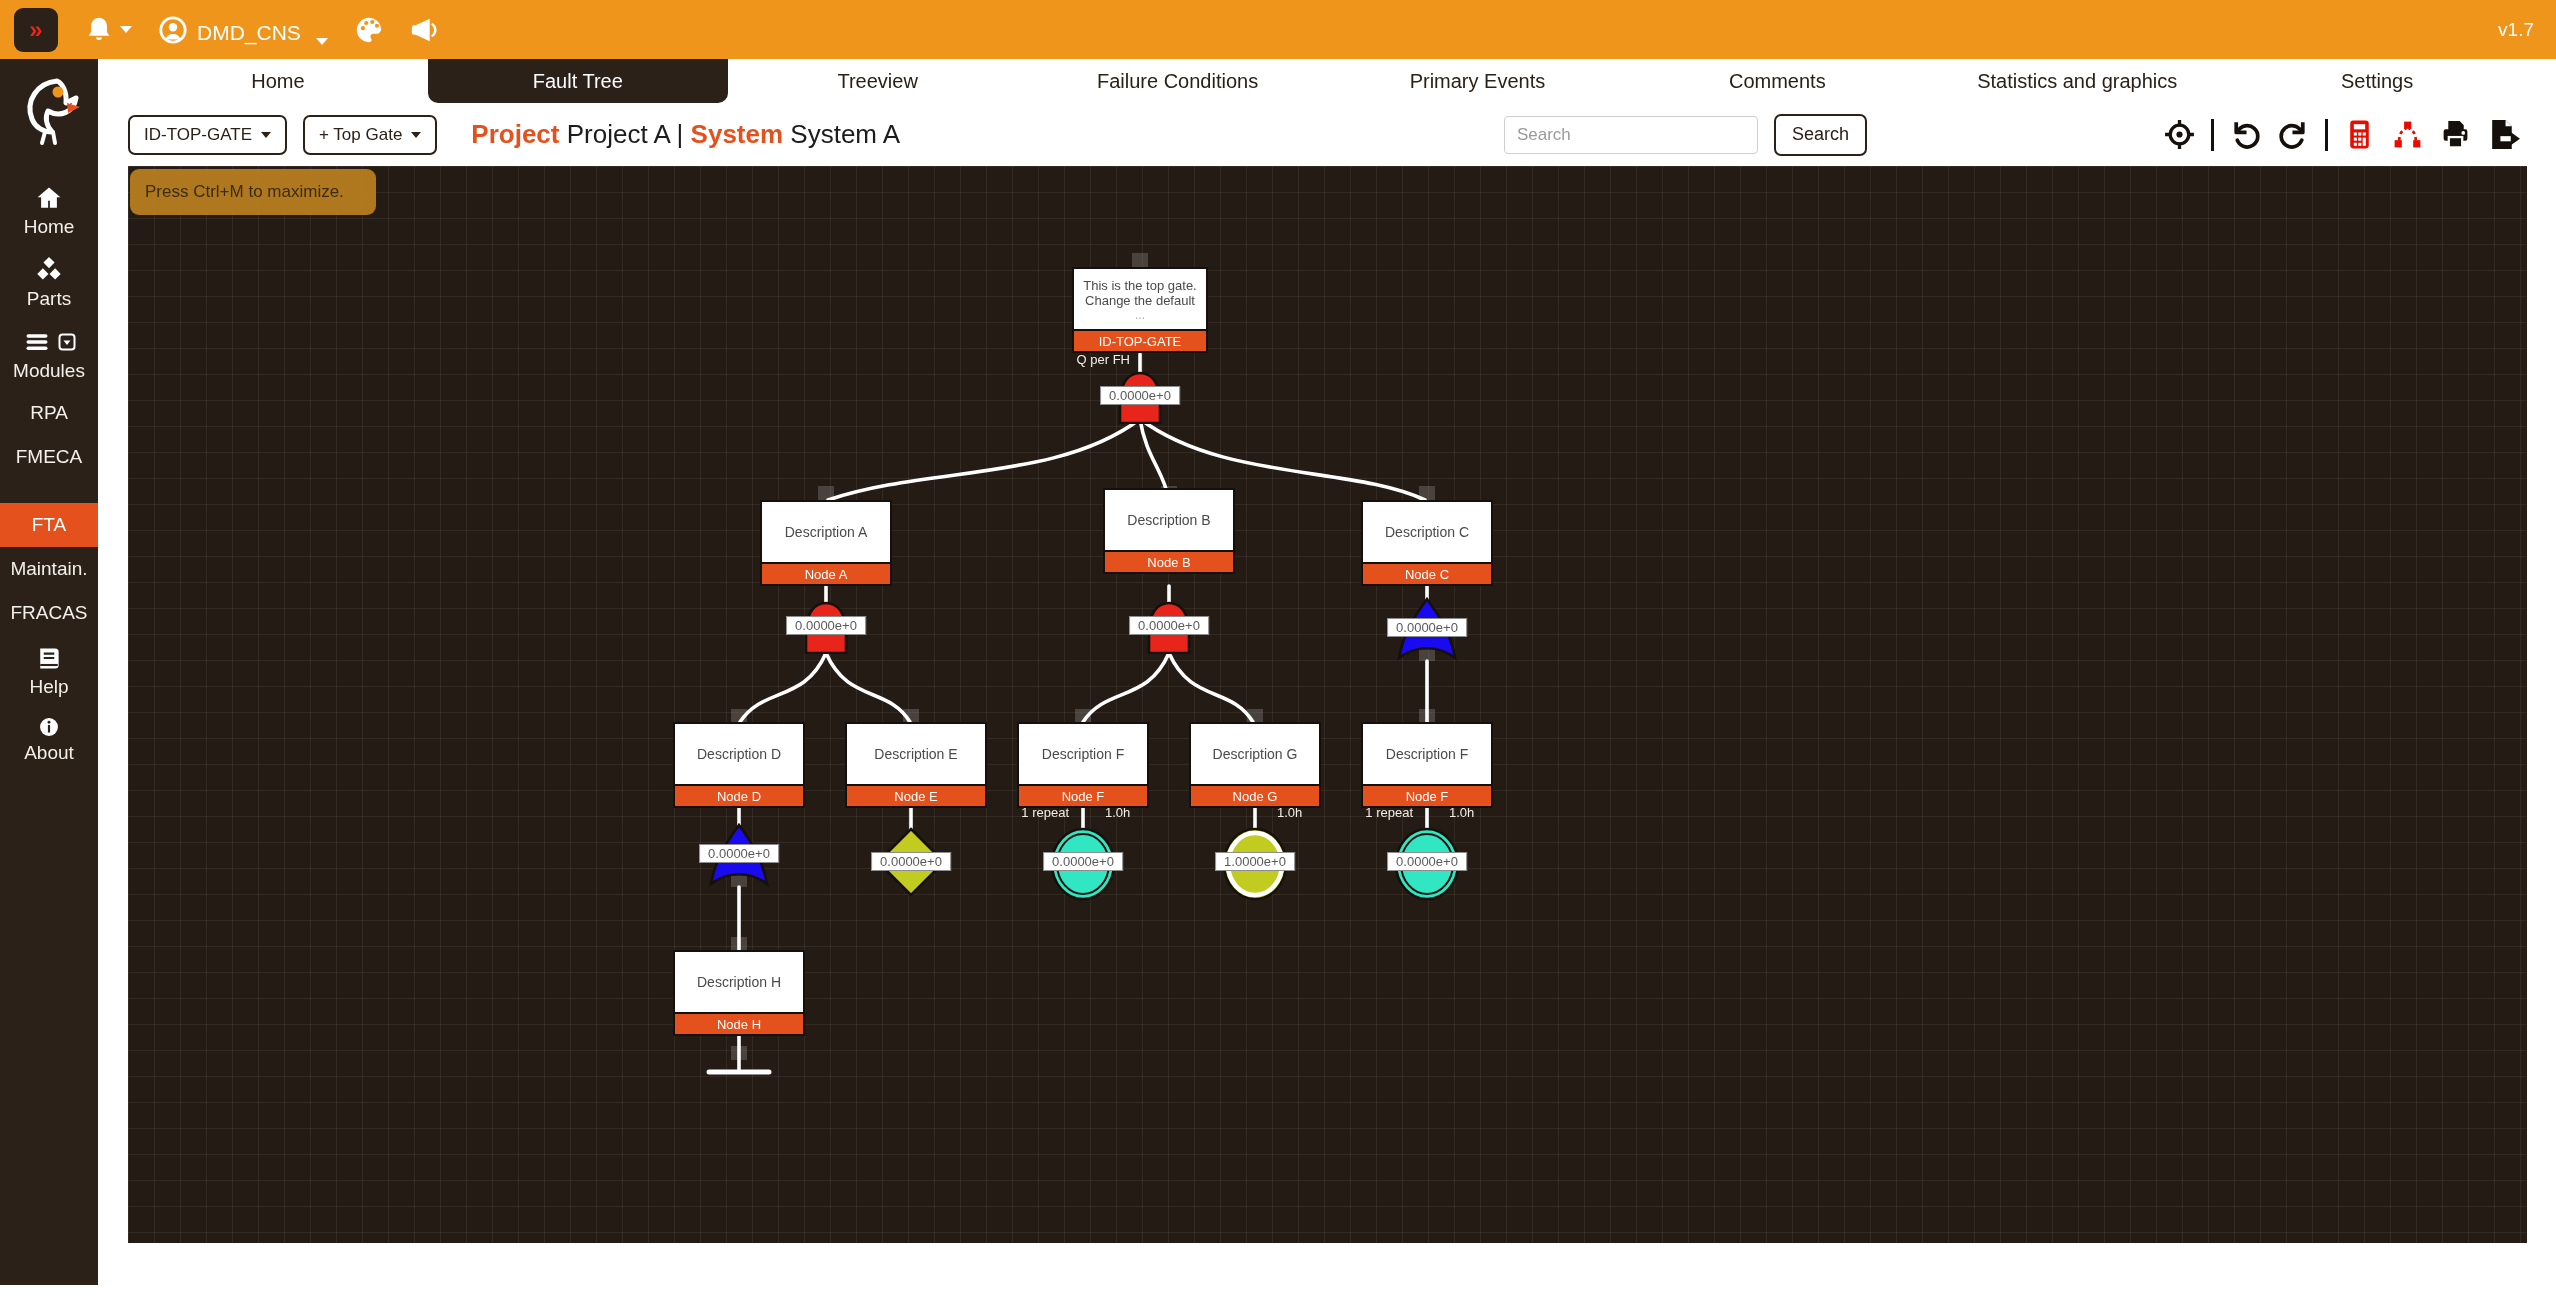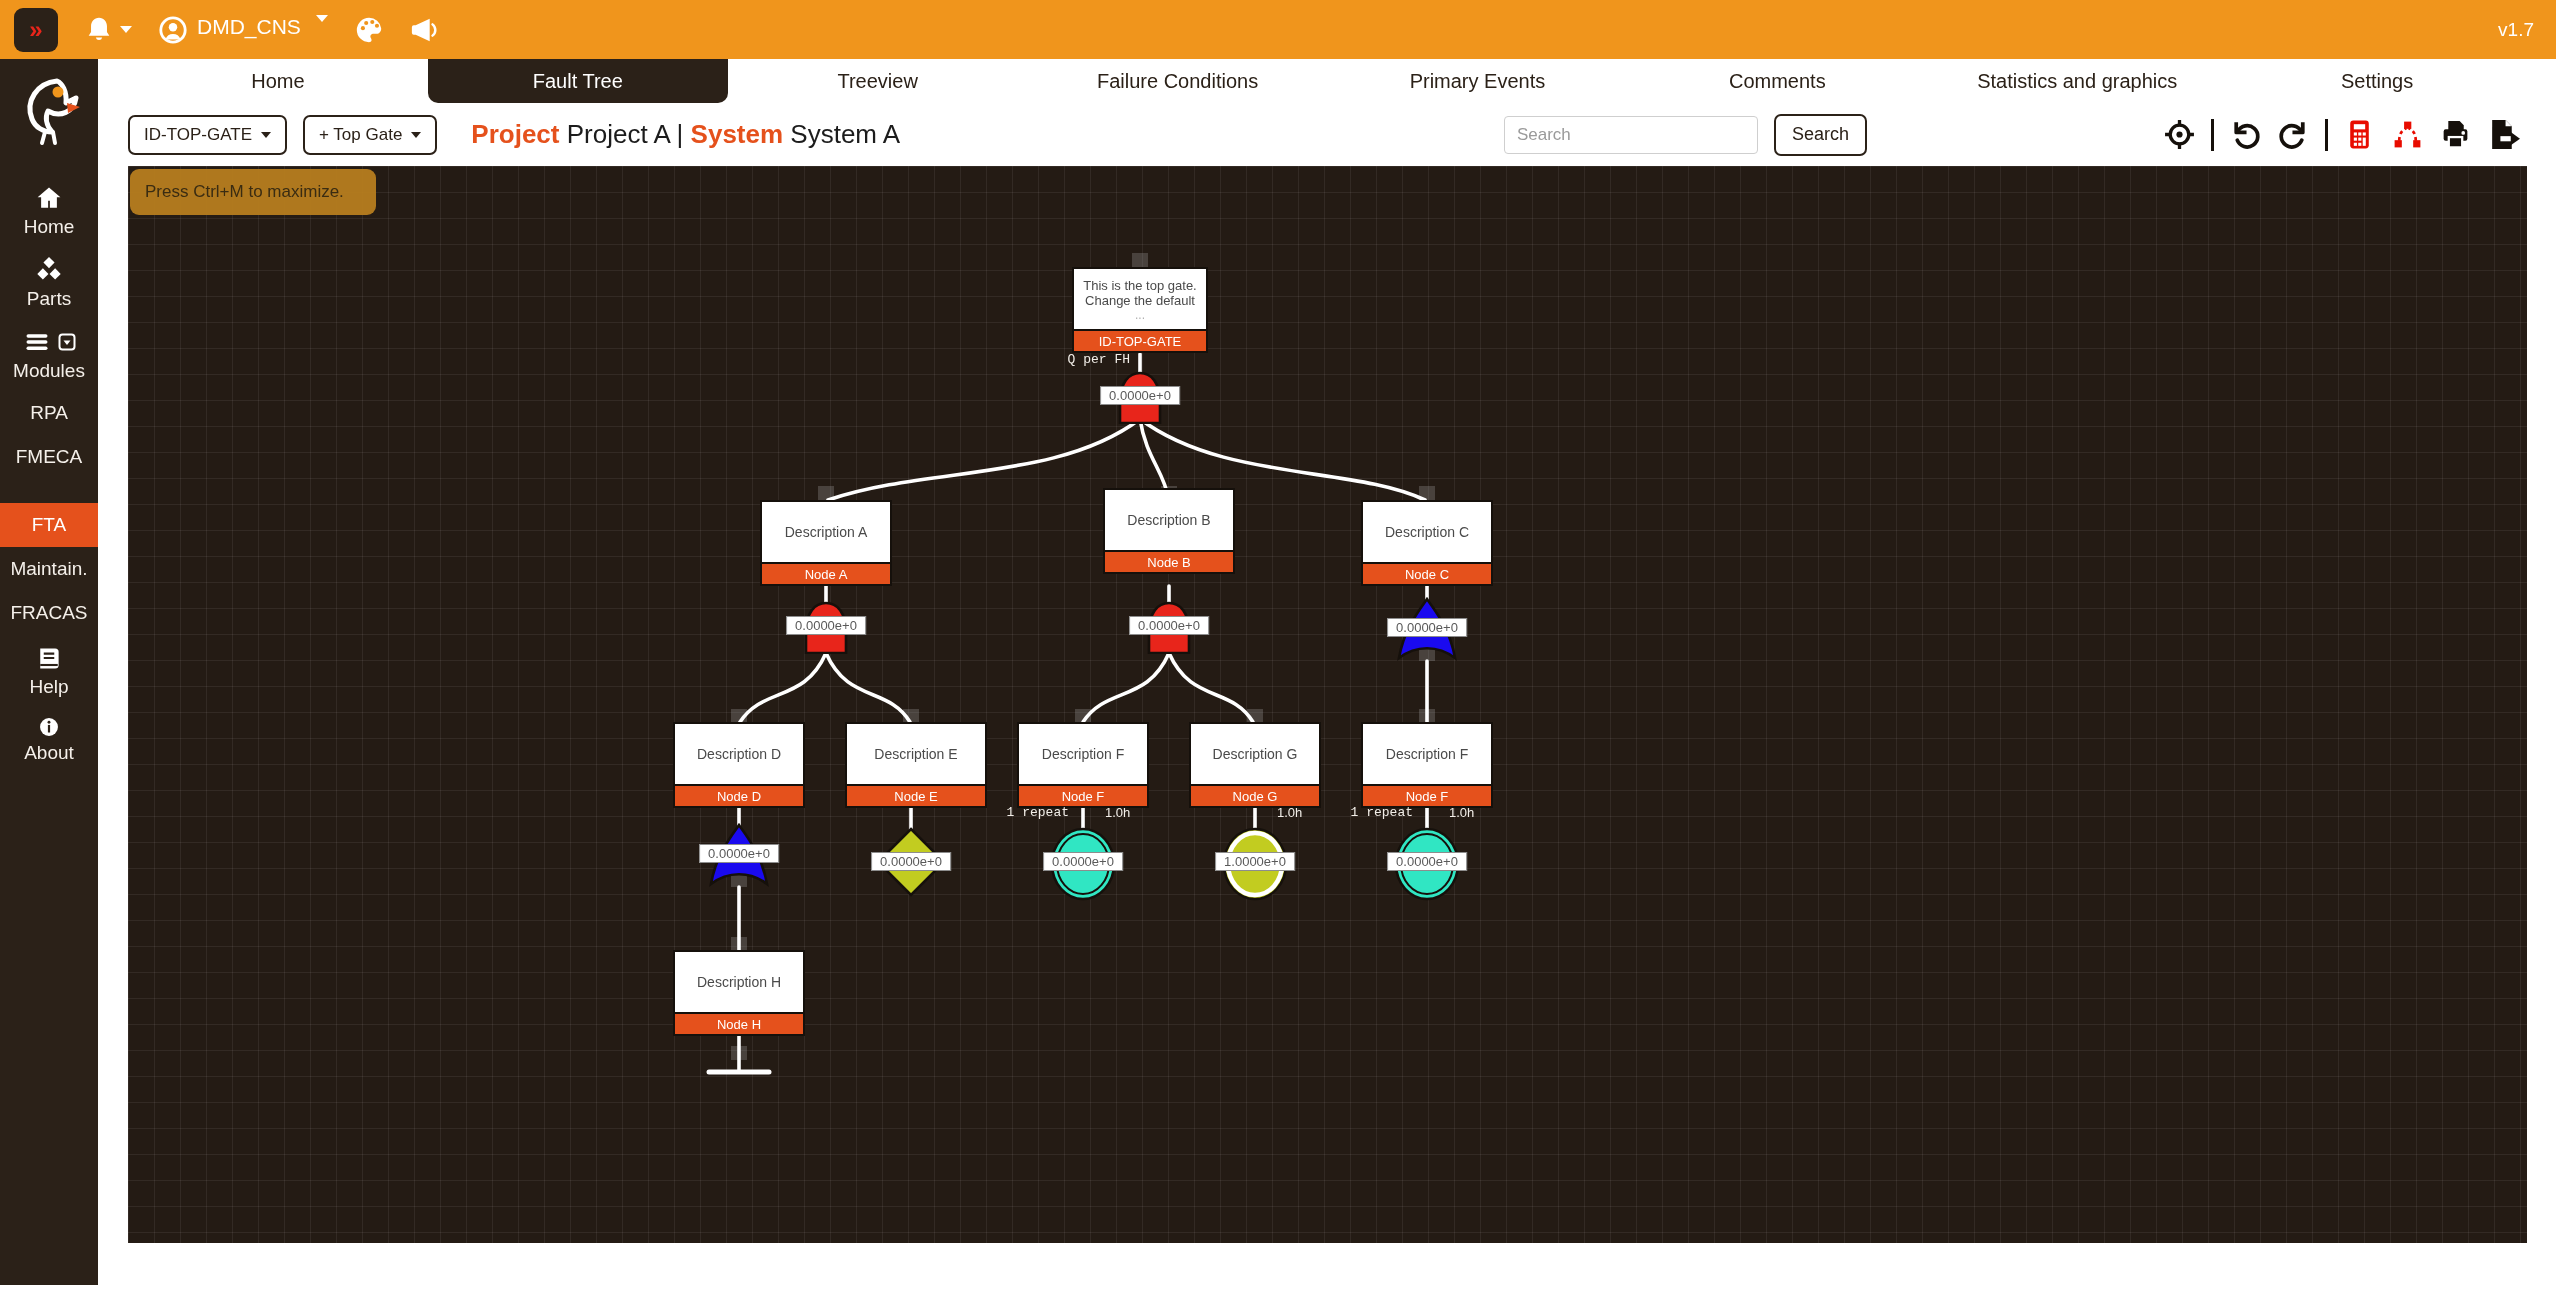--- a/index.html
+++ b/index.html
@@ -7,21 +7,21 @@
   .page{position:relative;width:2556px;height:1312px;background:#fff;}
 
   
   .topbar{position:absolute;left:0;top:0;width:2556px;height:59px;background:#F0951C;
     display:flex;align-items:center;gap:26px;padding-left:14px;box-sizing:border-box;color:#fff;}
   .collapse-btn{width:44px;height:44px;background:#2B2118;border:none;border-radius:9px;
     color:#E8251B;font-size:24px;font-weight:bold;cursor:pointer;display:flex;align-items:center;justify-content:center;}
   .tb-icon{width:30px;height:30px;display:inline-block;}
   .caret{width:0;height:0;border-left:6px solid transparent;border-right:6px solid transparent;
     border-top:7px solid #fff;display:inline-block;margin-left:6px;}
-  .userbox{display:flex;align-items:flex-start;gap:9px;font-size:21px;color:#fff;cursor:pointer;}
+  .userbox{display:flex;align-items:flex-end;gap:9px;font-size:21px;color:#fff;cursor:pointer;}
   .bellbox{display:flex;align-items:center;cursor:pointer;}
   .version{margin-left:auto;margin-right:22px;font-size:19px;color:#fff;}
 
   
   .sidebar{position:absolute;left:0;top:59px;width:98px;bottom:27px;background:#2B2118;
     display:flex;flex-direction:column;align-items:center;color:#F5F0EA;}
   .logo{margin:16px 0 26px 0;}
   .side-item{width:100%;display:flex;flex-direction:column;align-items:center;gap:4px;
     padding:9px 0;cursor:pointer;font-size:19px;color:#F5F0EA;box-sizing:border-box;}
   .side-item.textonly{padding:11px 0;}
@@ -67,21 +67,21 @@
   .node .desc{height:64px;background:#fff;border:2px solid #15100b;box-sizing:border-box;
     display:flex;flex-direction:column;align-items:center;justify-content:center;
     font-size:14px;color:#4a4a4a;text-align:center;padding:0 5px;line-height:17px;}
   .node .more{color:#b0b0b0;font-size:12px;line-height:9px;margin-top:3px;}
   .node .idbar{height:22px;background:#E5511C;border:2px solid #15100b;border-top:none;box-sizing:border-box;
     color:#fff;font-size:13px;display:flex;align-items:center;justify-content:center;}
   .symbol{position:absolute;z-index:2;cursor:pointer;}
   .vlabel{position:absolute;transform:translateX(-50%);background:#fff;border:1px solid #8d8d8d;
     color:#5a5a5a;font-size:13px;padding:1px 8px;white-space:nowrap;z-index:5;}
   .flabel{position:absolute;color:#F3EFE9;font-size:13px;white-space:nowrap;z-index:4;}
-  .flabel.right-align{transform:translateX(-100%);font-family:Liberation Mono, monospace;}
+  .flabel.right-align{transform:translateX(-100%);}
 
   
   .footer{position:absolute;left:0;bottom:0;width:2556px;height:27px;background:#F0951C;
     display:flex;align-items:center;justify-content:center;color:#fff;font-size:16px;}
 </style>
 </head>
 <body>
 
 <div class="page">
 

